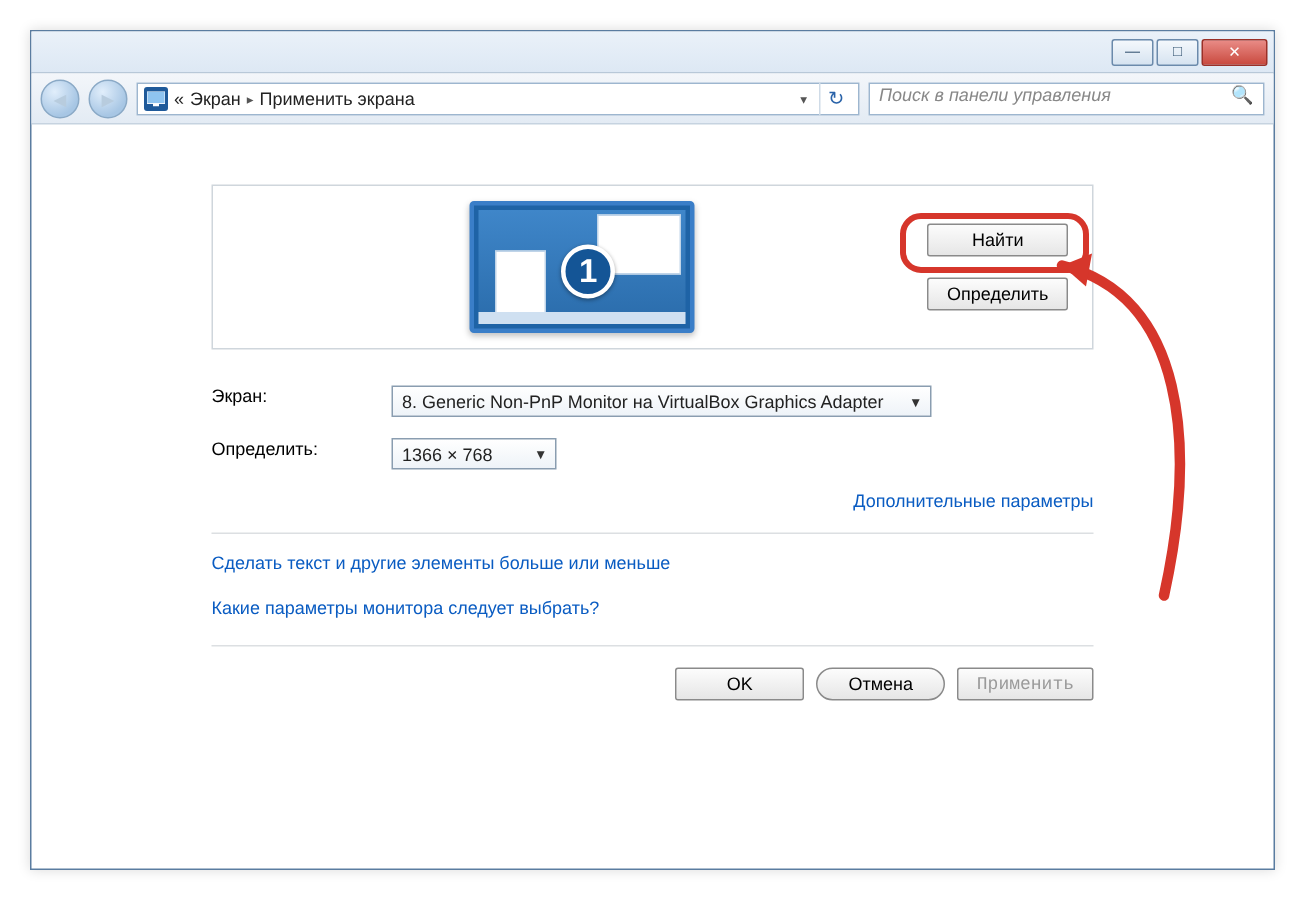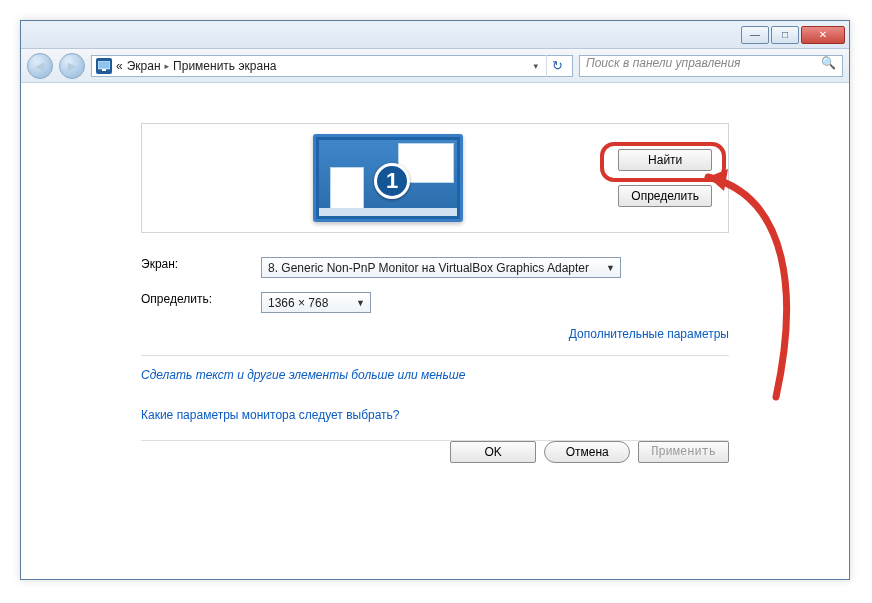--- a/index.html
+++ b/index.html
@@ -78,21 +78,21 @@
   .select {
     height:21px; border:1px solid #8a9db0; background:linear-gradient(#fff,#eef3f8);
     display:flex; align-items:center; padding:0 18px 0 6px; position:relative; font-size:12px;
     color:#222;
   }
   .select .caret { position:absolute; right:5px; font-size:9px; color:#333; }
   .adv-params { text-align:right; margin-top:10px; }
   .link { color:#0a5cc2; cursor:pointer; }
   .divider { height:1px; background:#dcdfe2; margin:14px 0 12px 0; }
   .footer-buttons {
-    border-top:1px solid #dcdfe2; margin-top:18px; padding-top:0;
+    border-top:1px solid #dcdfe2; margin-top:18px; padding-top:14px;
     display:flex; justify-content:flex-end; gap:8px;
   }
   .arrow-svg { position:absolute; right:-88px; top:8px; width:120px; height:248px; pointer-events:none; }
 </style>
 </head>
 <body>
 
 <div class="window">
 
   <div class="titlebar">
@@ -164,21 +164,21 @@
         <span class="caret">▼</span>
       </div>
     </div>
 
     <div class="adv-params">
       <span class="link">Дополнительные параметры</span>
     </div>
 
     <div class="divider"></div>
 
-    <div style="margin-bottom:26px;font-style:italic;">
+    <div style="margin-bottom:16px;">
       <span class="link">Сделать текст и другие элементы больше или меньше</span>
     </div>
     <div>
       <span class="link">Какие параметры монитора следует выбрать?</span>
     </div>
 
     <div class="footer-buttons">
       <div class="btn" style="min-width:86px;">OK</div>
       <div class="btn" style="min-width:86px;border-radius:11px;">Отмена</div>
       <div class="btn disabled" style="min-width:86px;font-family:Liberation Mono, monospace;">Применить</div>

